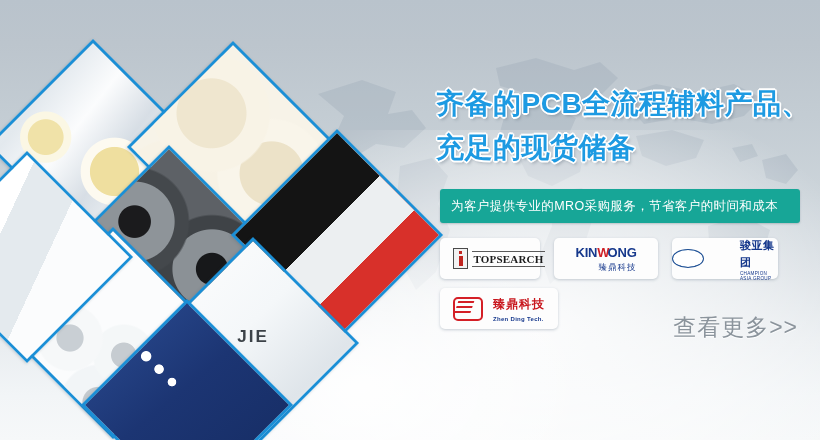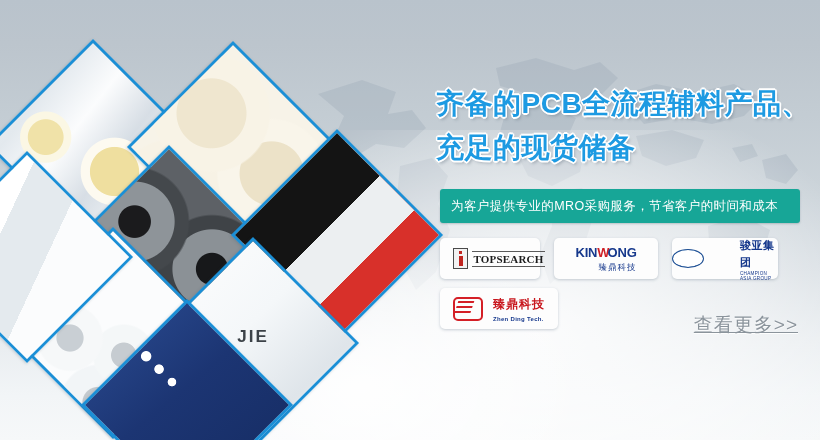--- a/index.html
+++ b/index.html
@@ -199,24 +199,23 @@
     background:#d41f26;box-shadow:0 5px 0 #d41f26,0 10px 0 #d41f26;
     transform:skewX(-18deg);
   }
   .zd-txt{line-height:1;}
   .zd-cn{font:bold 12px "Liberation Sans",sans-serif;color:#c8161d;letter-spacing:1px;}
   .zd-en{font:bold 6px "Liberation Sans",sans-serif;color:#16388c;margin-top:3px;letter-spacing:.3px;}
 
   
   .viewmore{
     position:absolute;right:22px;top:312px;
-    font-size:19px;color:#8b949c;letter-spacing:1px;
+    font-size:23px;color:#8b949c;letter-spacing:1px;
     text-shadow:0 1px 1px rgba(255,255,255,.9);
     cursor:pointer;
-    text-decoration:underline;
   }
 </style>
 </head>
 <body>
 
 <div class="banner">
 
   <div class="worldmap">
     <svg viewBox="0 0 520 330" xmlns="http://www.w3.org/2000/svg">
       <g fill="#98a6b4">

